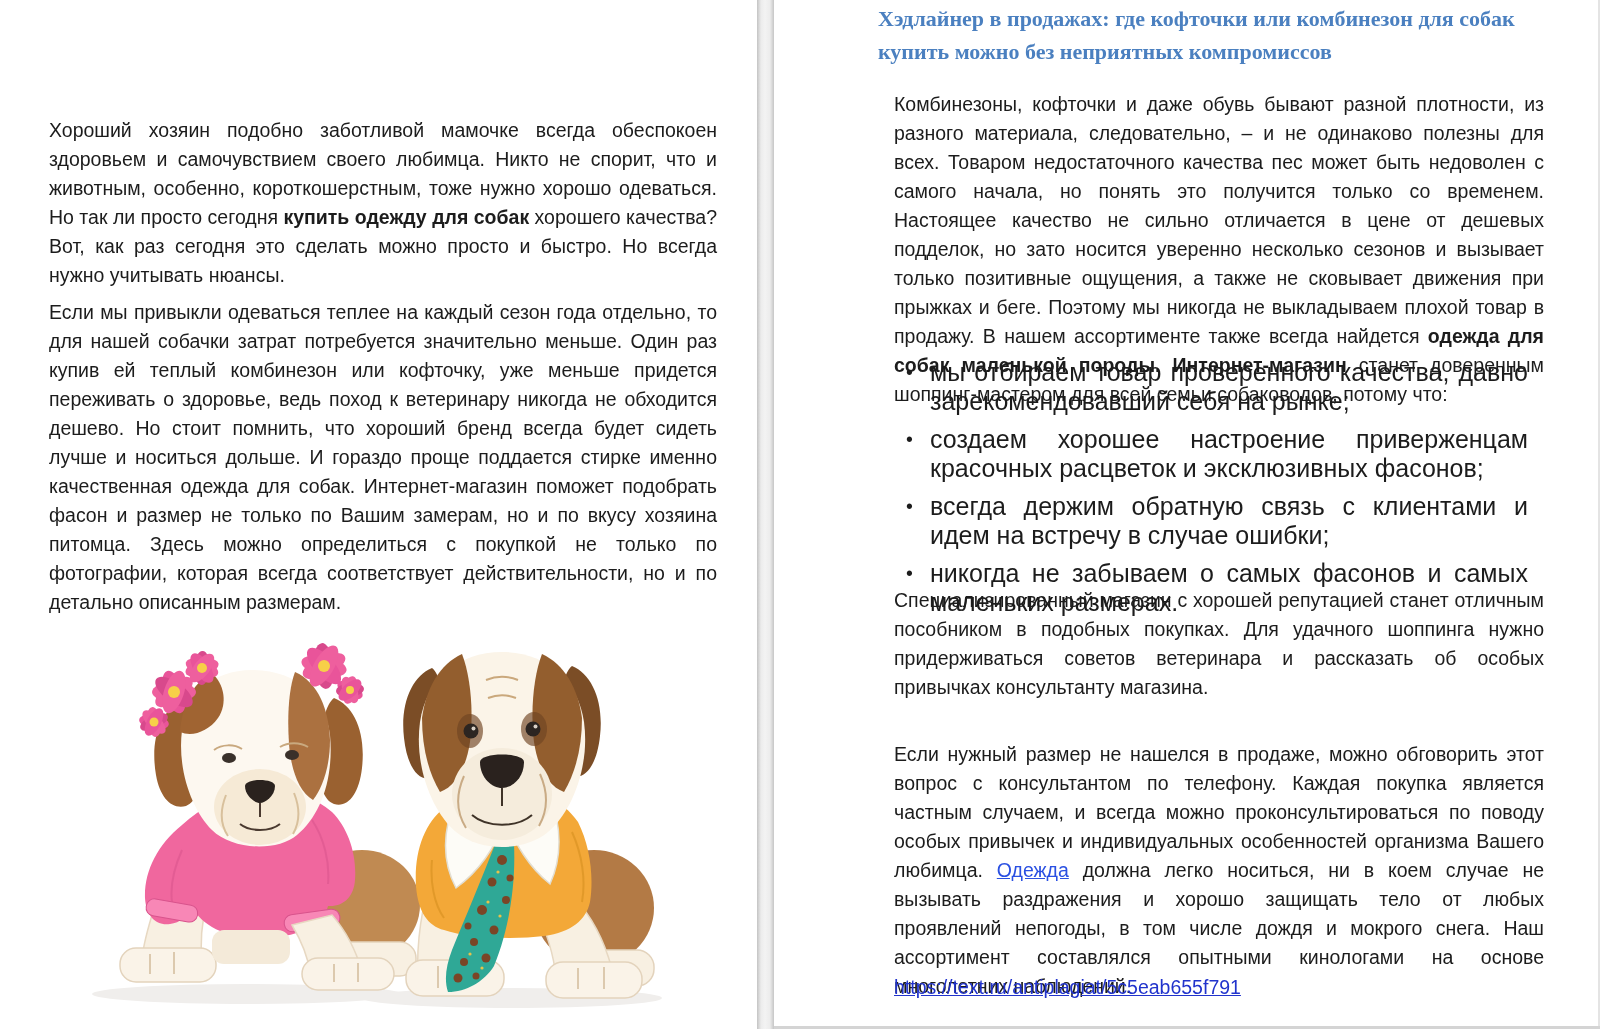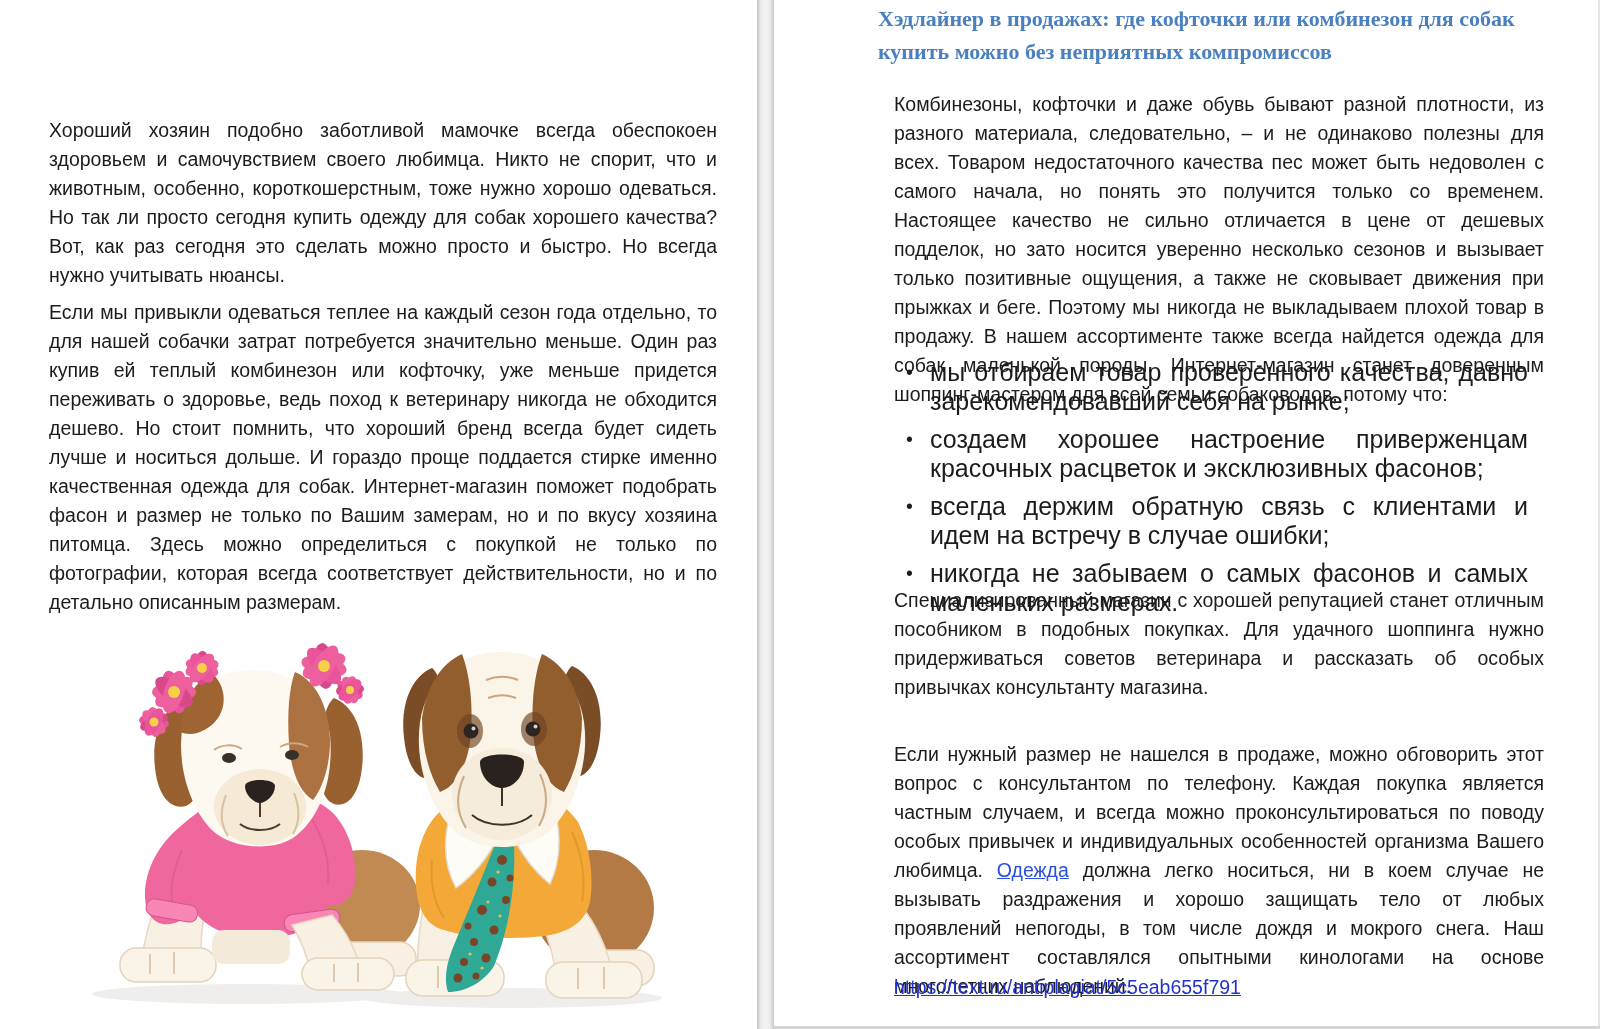--- a/index.html
+++ b/index.html
@@ -12,21 +12,21 @@
             background:linear-gradient(90deg,#c3c3c3 0px,#ececec 4px,#f3f3f3 8px,#ececec 13px,#c6c6c6 17px);}
   .right-edge{position:absolute;right:0;top:0;width:2px;height:1029px;background:#e4e4e4;}
   .bottom-edge{position:absolute;left:774px;right:0;top:1026px;height:3px;background:#d4d4d4;}
 
   .abs{position:absolute;}
   h1,h2{margin:0;font-family:"Liberation Serif", serif;font-weight:700;}
   .h-left{font-size:23px;line-height:38px;}
   .h-right{font-size:22px;line-height:33px;}
   p{margin:16px;}
   .body-text{font-size:19.5px;line-height:29px;text-align:justify;}
-  .body-text b{font-weight:400;}
+  .body-text b{font-weight:700;}
   ul.benefits{margin:0;padding:0;list-style:none;font-size:25px;line-height:29px;}
   ul.benefits li{position:relative;padding-left:52px;margin-bottom:9px;text-align:justify;}
   ul.benefits li::before{content:"\2022";position:absolute;left:28px;top:0;font-size:19.5px;}
   a{cursor:pointer;}
   .inline-link{text-decoration:underline;}
   .report-link{font-size:19.5px;text-decoration:underline;}
   figure{margin:0;}
 </style>
 </head>
 <body>

